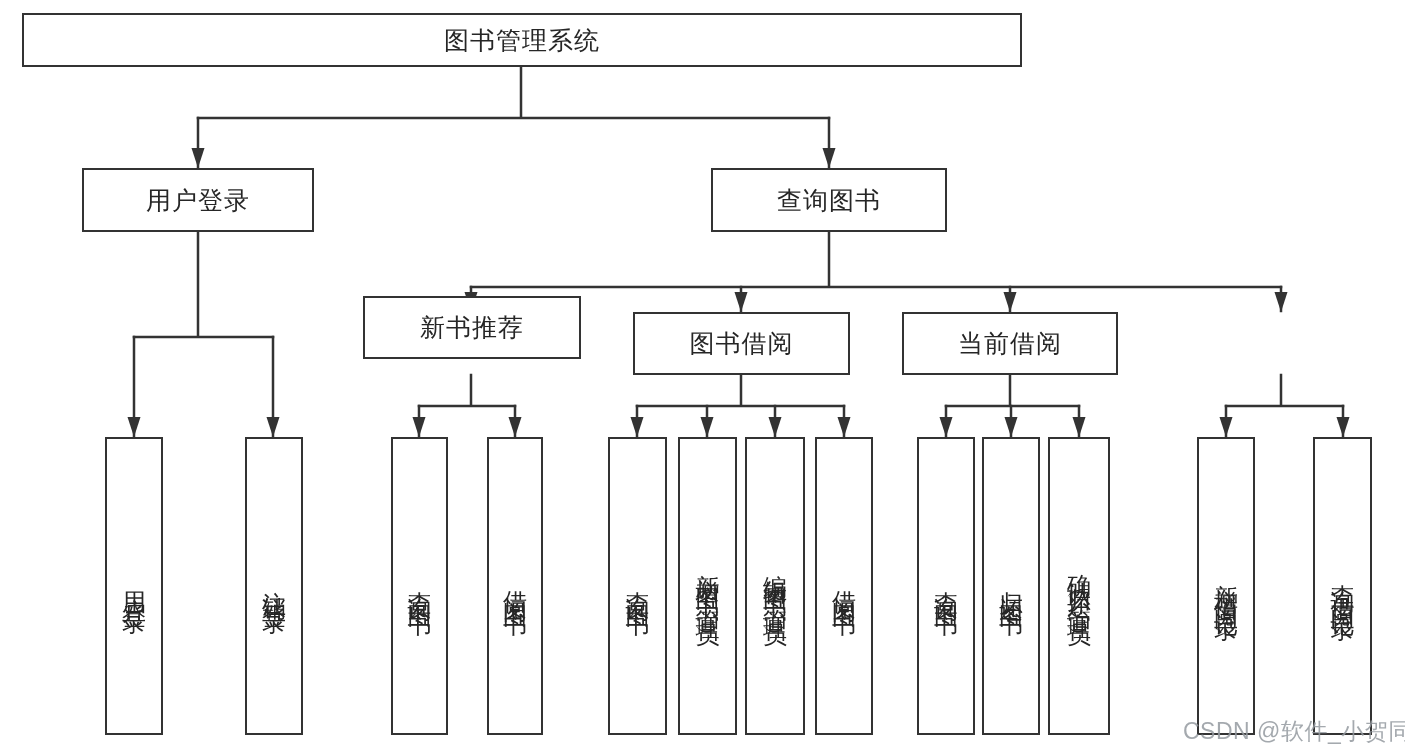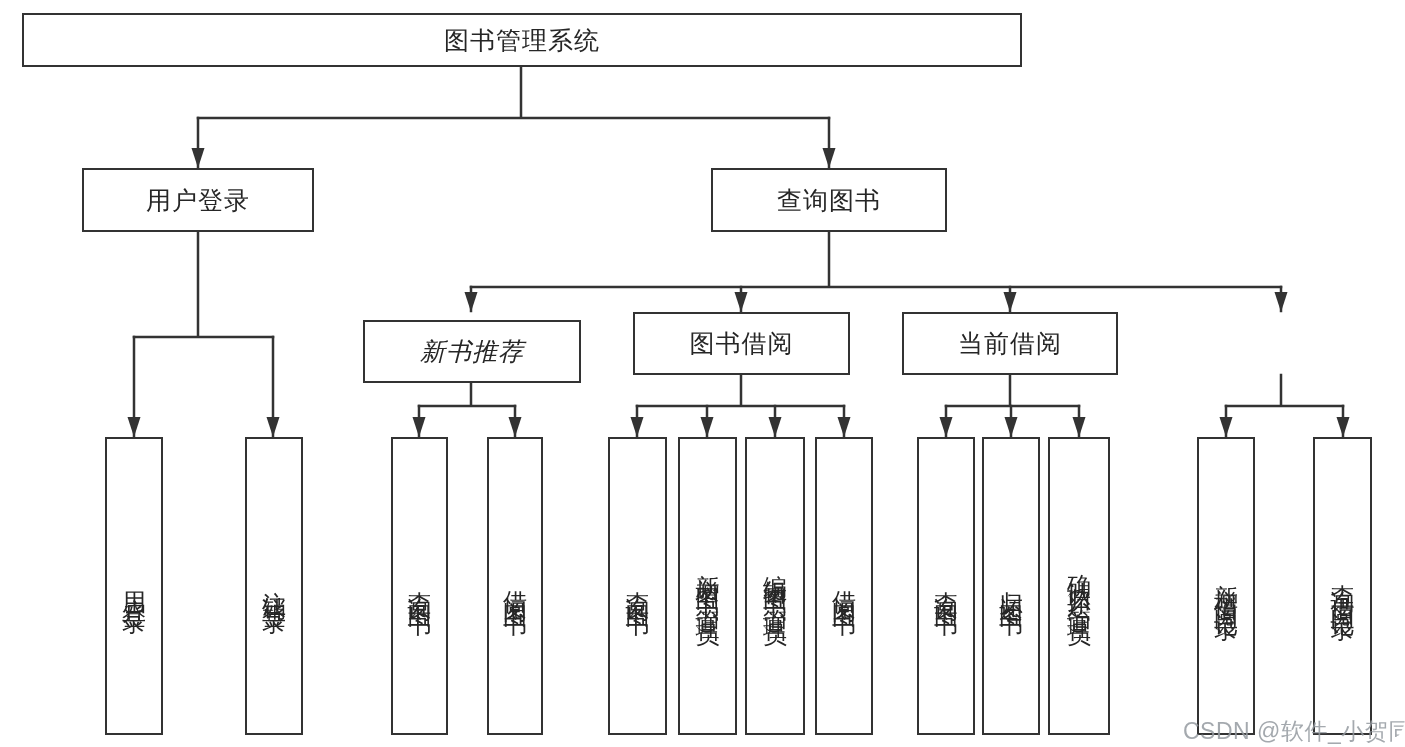--- a/index.html
+++ b/index.html
@@ -3,21 +3,20 @@
 <meta charset="utf-8">
 <style>
   html, body { margin: 0; padding: 0; background: #ffffff; }
   .canvas {
     position: relative;
     width: 1405px;
     height: 747px;
     background: #ffffff;
     font-family: "Liberation Sans", "DejaVu Sans", sans-serif;
     overflow: hidden;
-    border-radius: 30px;
   }
   .connectors {
     position: absolute;
     left: 0; top: 0;
     width: 1405px; height: 747px;
     pointer-events: none;
   }
   .node {
     position: absolute;
     box-sizing: border-box;
@@ -37,21 +36,21 @@
     text-orientation: mixed;
     font-size: 24px;
     letter-spacing: 7px;
     white-space: normal;
     line-height: 1;
   }
   
   .n-root   { left: 22px;   top: 13px;  width: 1000px; height: 54px; }
   .n-login  { left: 82px;   top: 168px; width: 232px;  height: 64px; }
   .n-mgmt   { left: 711px;  top: 168px; width: 236px;  height: 64px; }
-  .n-newb   { left: 363px;  top: 320px; width: 218px;  height: 63px; font-style: italic; }
+  .n-newb   { left: 363px;  top: 296px; width: 218px;  height: 63px; }
   .n-borrow { left: 633px;  top: 312px; width: 217px;  height: 63px; }
   .n-cur    { left: 902px;  top: 312px; width: 216px;  height: 63px; }
   .n-rec    { left: 1173px; top: 312px; width: 216px;  height: 63px; }
   .leaf     { top: 437px; height: 298px; }
   .l-ulogin  { left: 105px;  width: 58px; }
   .l-ulogout { left: 245px;  width: 58px; }
   .l-nbq     { left: 391px;  width: 57px; }
   .l-nbb     { left: 487px;  width: 56px; }
   .l-bbq     { left: 608px;  width: 59px; }
   .l-bba     { left: 678px;  width: 59px; }

